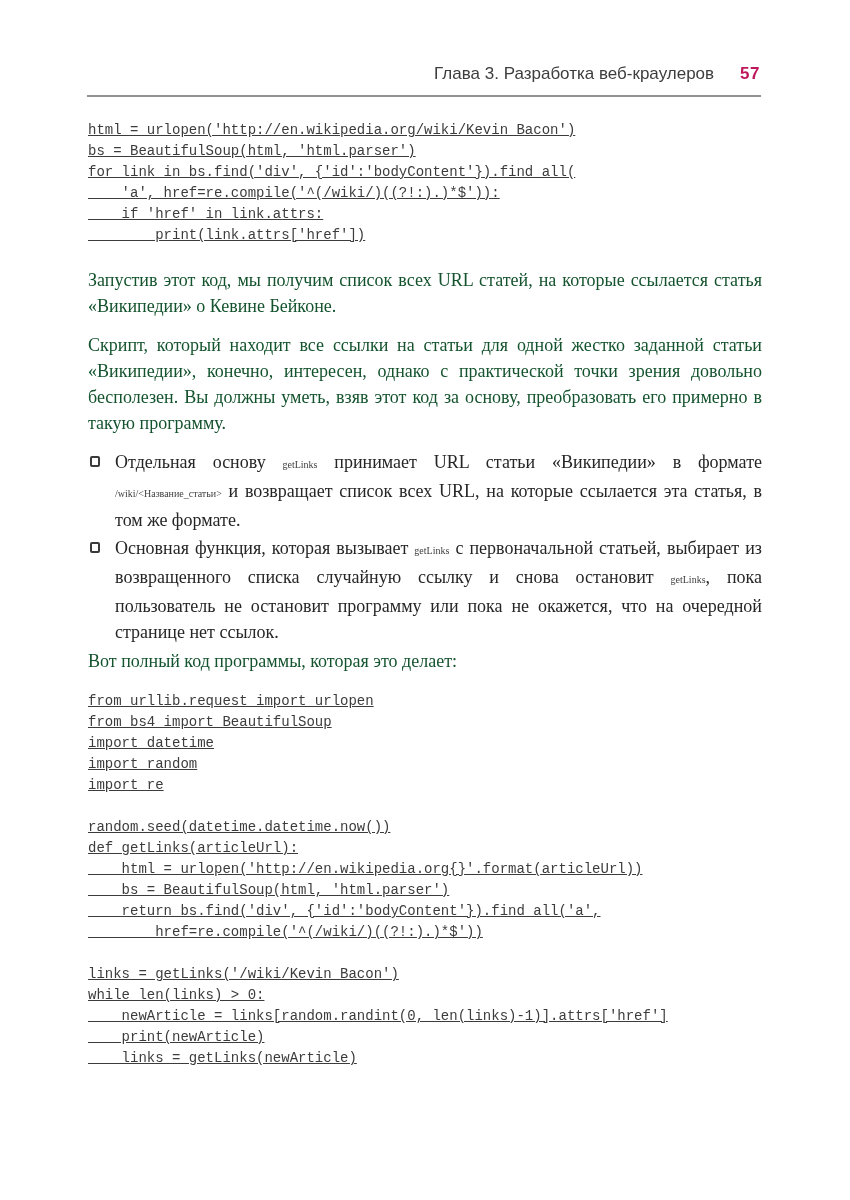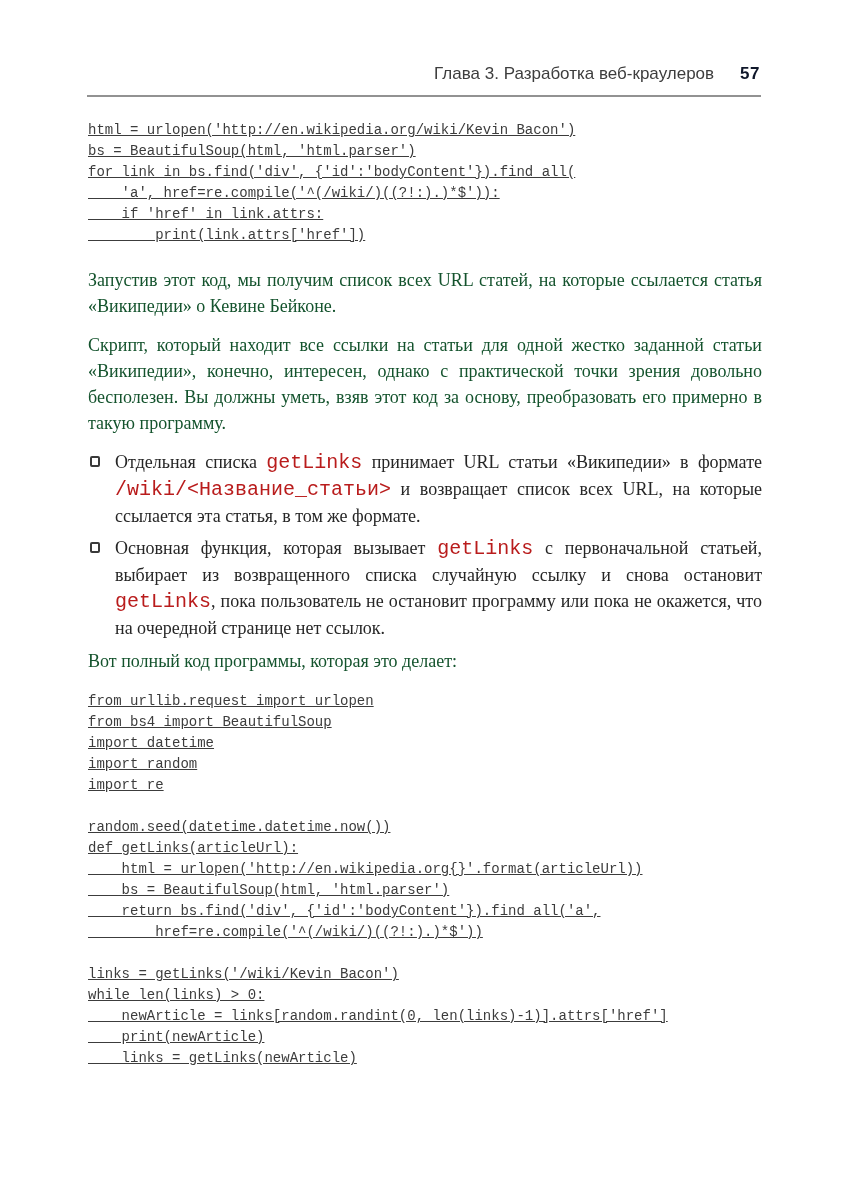--- a/index.html
+++ b/index.html
@@ -22,21 +22,21 @@
     width: 672px;
     text-align: right;
     font-family: "Liberation Sans", sans-serif;
     font-size: 17px;
     line-height: 22px;
     color: #3d3d3d;
     white-space: nowrap;
   }
   .pagenum {
     font-weight: bold;
-    color: #0f172a;
+    color: #be185d;
     margin-left: 26px;
     letter-spacing: 0.5px;
   }
   .rule {
     position: absolute;
     left: 87px;
     top: 95px;
     width: 674px;
     height: 2px;
     background: #929292;
@@ -91,23 +91,23 @@
   .btext {
     display: block;
     margin-left: 27px;
     font-family: "Liberation Serif", "DejaVu Serif", serif;
     font-size: 18px;
     line-height: 26px;
     color: #262626;
     text-align: justify;
   }
   .icode {
-    font-family: Liberation Mono, monospace;
-    font-size: 20px;
-    color: #b91c1c;
+    font-family: Liberation Serif, serif;
+    font-size: 10px;
+    color: #404040;
   }
 </style>
 </head>
 <body>
 
 <div class="page">
 
   <div class="header">
     <span class="chapter">Глава 3. Разработка веб-краулеров</span><span class="pagenum">57</span>
   </div>
@@ -120,21 +120,21 @@
     'a', href=re.compile('^(/wiki/)((?!:).)*$')):
     if 'href' in link.attrs:
         print(link.attrs['href'])</pre>
 
   <p class="body p1">Запустив этот код, мы получим список всех URL статей, на которые ссылается статья «Википедии» о Кевине Бейконе.</p>
 
   <p class="body p2">Скрипт, который находит все ссылки на статьи для одной жестко заданной статьи «Википедии», конечно, интересен, однако с практической точки зрения довольно бесполезен. Вы должны уметь, взяв этот код за основу, преобразовать его примерно в такую программу.</p>
 
   <div class="bullet b1">
     <span class="marker"></span>
-    <span class="btext"><span>Отдельная списка </span><span class="icode">getLinks</span><span> принимает URL статьи «Википедии» в формате </span><span class="icode">/wiki/&lt;Название_статьи&gt;</span><span> и возвращает список всех URL, на которые ссылается эта статья, в том же формате.</span></span>
+    <span class="btext"><span>Отдельная основу </span><span class="icode">getLinks</span><span> принимает URL статьи «Википедии» в формате </span><span class="icode">/wiki/&lt;Название_статьи&gt;</span><span> и возвращает список всех URL, на которые ссылается эта статья, в том же формате.</span></span>
   </div>
 
   <div class="bullet b2">
     <span class="marker"></span>
     <span class="btext"><span>Основная функция, которая вызывает </span><span class="icode">getLinks</span><span> с первоначальной статьей, выбирает из возвращенного списка случайную ссылку и снова остановит </span><span class="icode">getLinks</span><span>, пока пользователь не остановит программу или пока не окажется, что на очередной странице нет ссылок.</span></span>
   </div>
 
   <p class="body p3">Вот полный код программы, которая это делает:</p>
 
   <pre class="code code2">from urllib.request import urlopen

